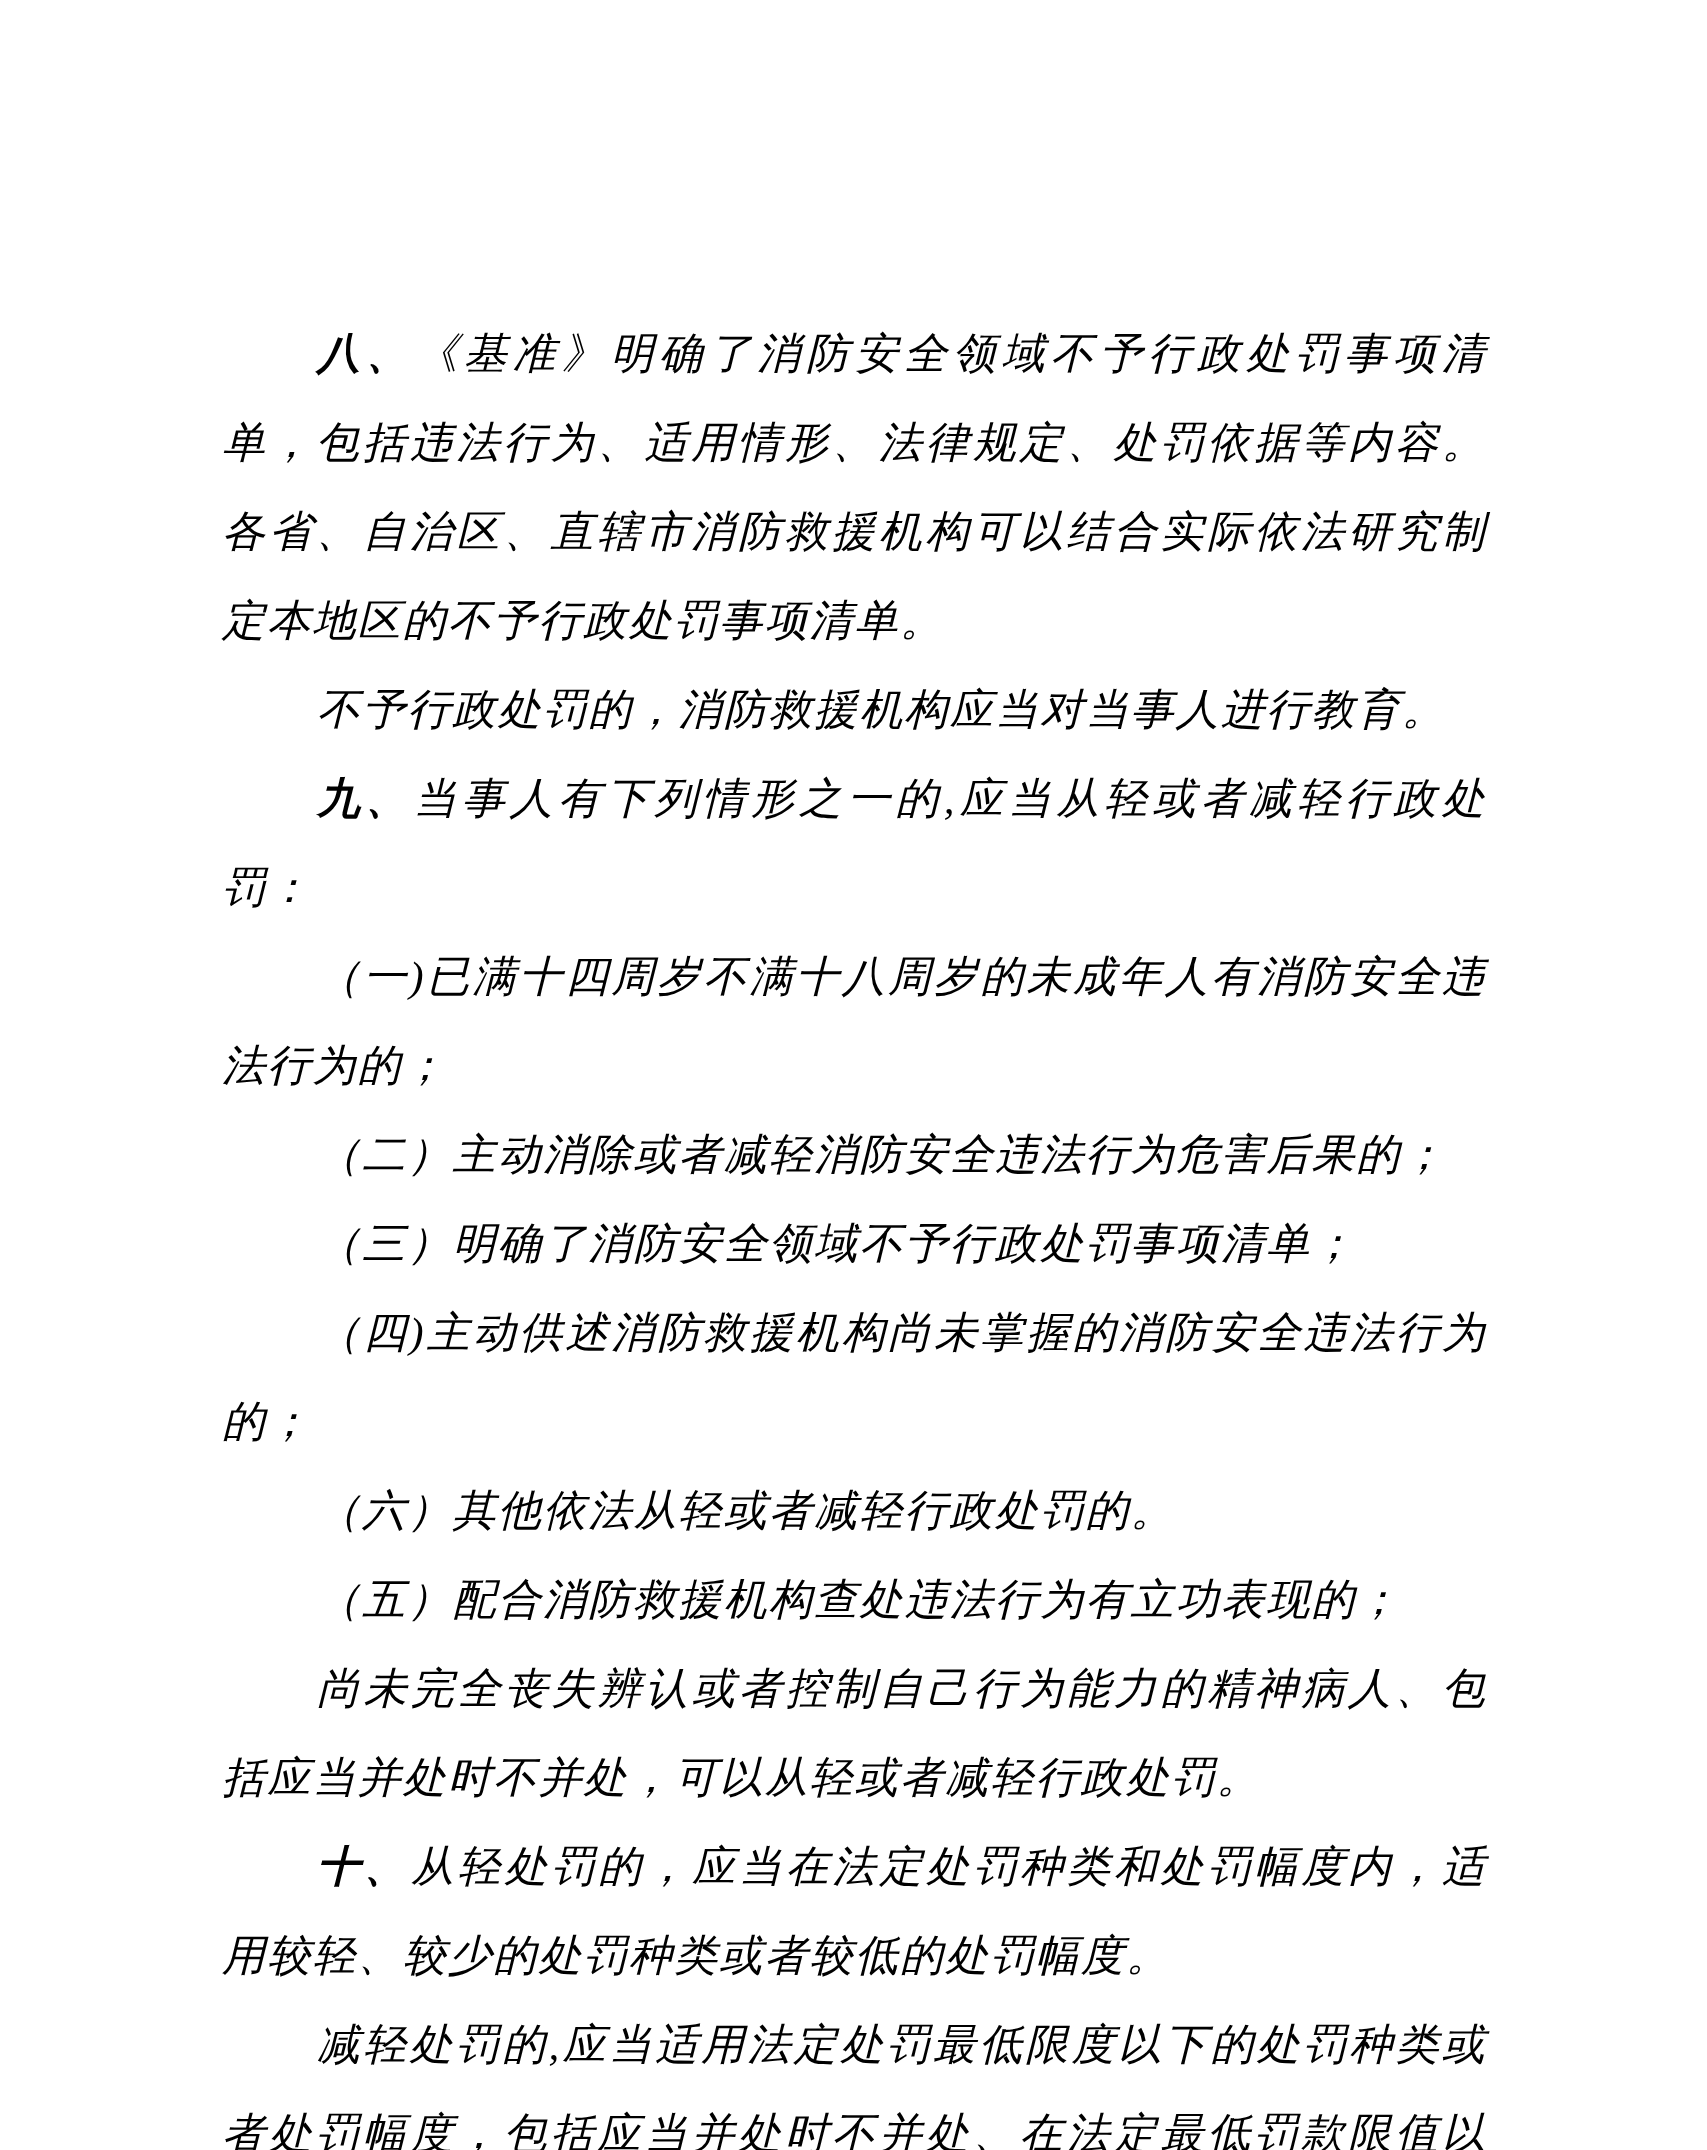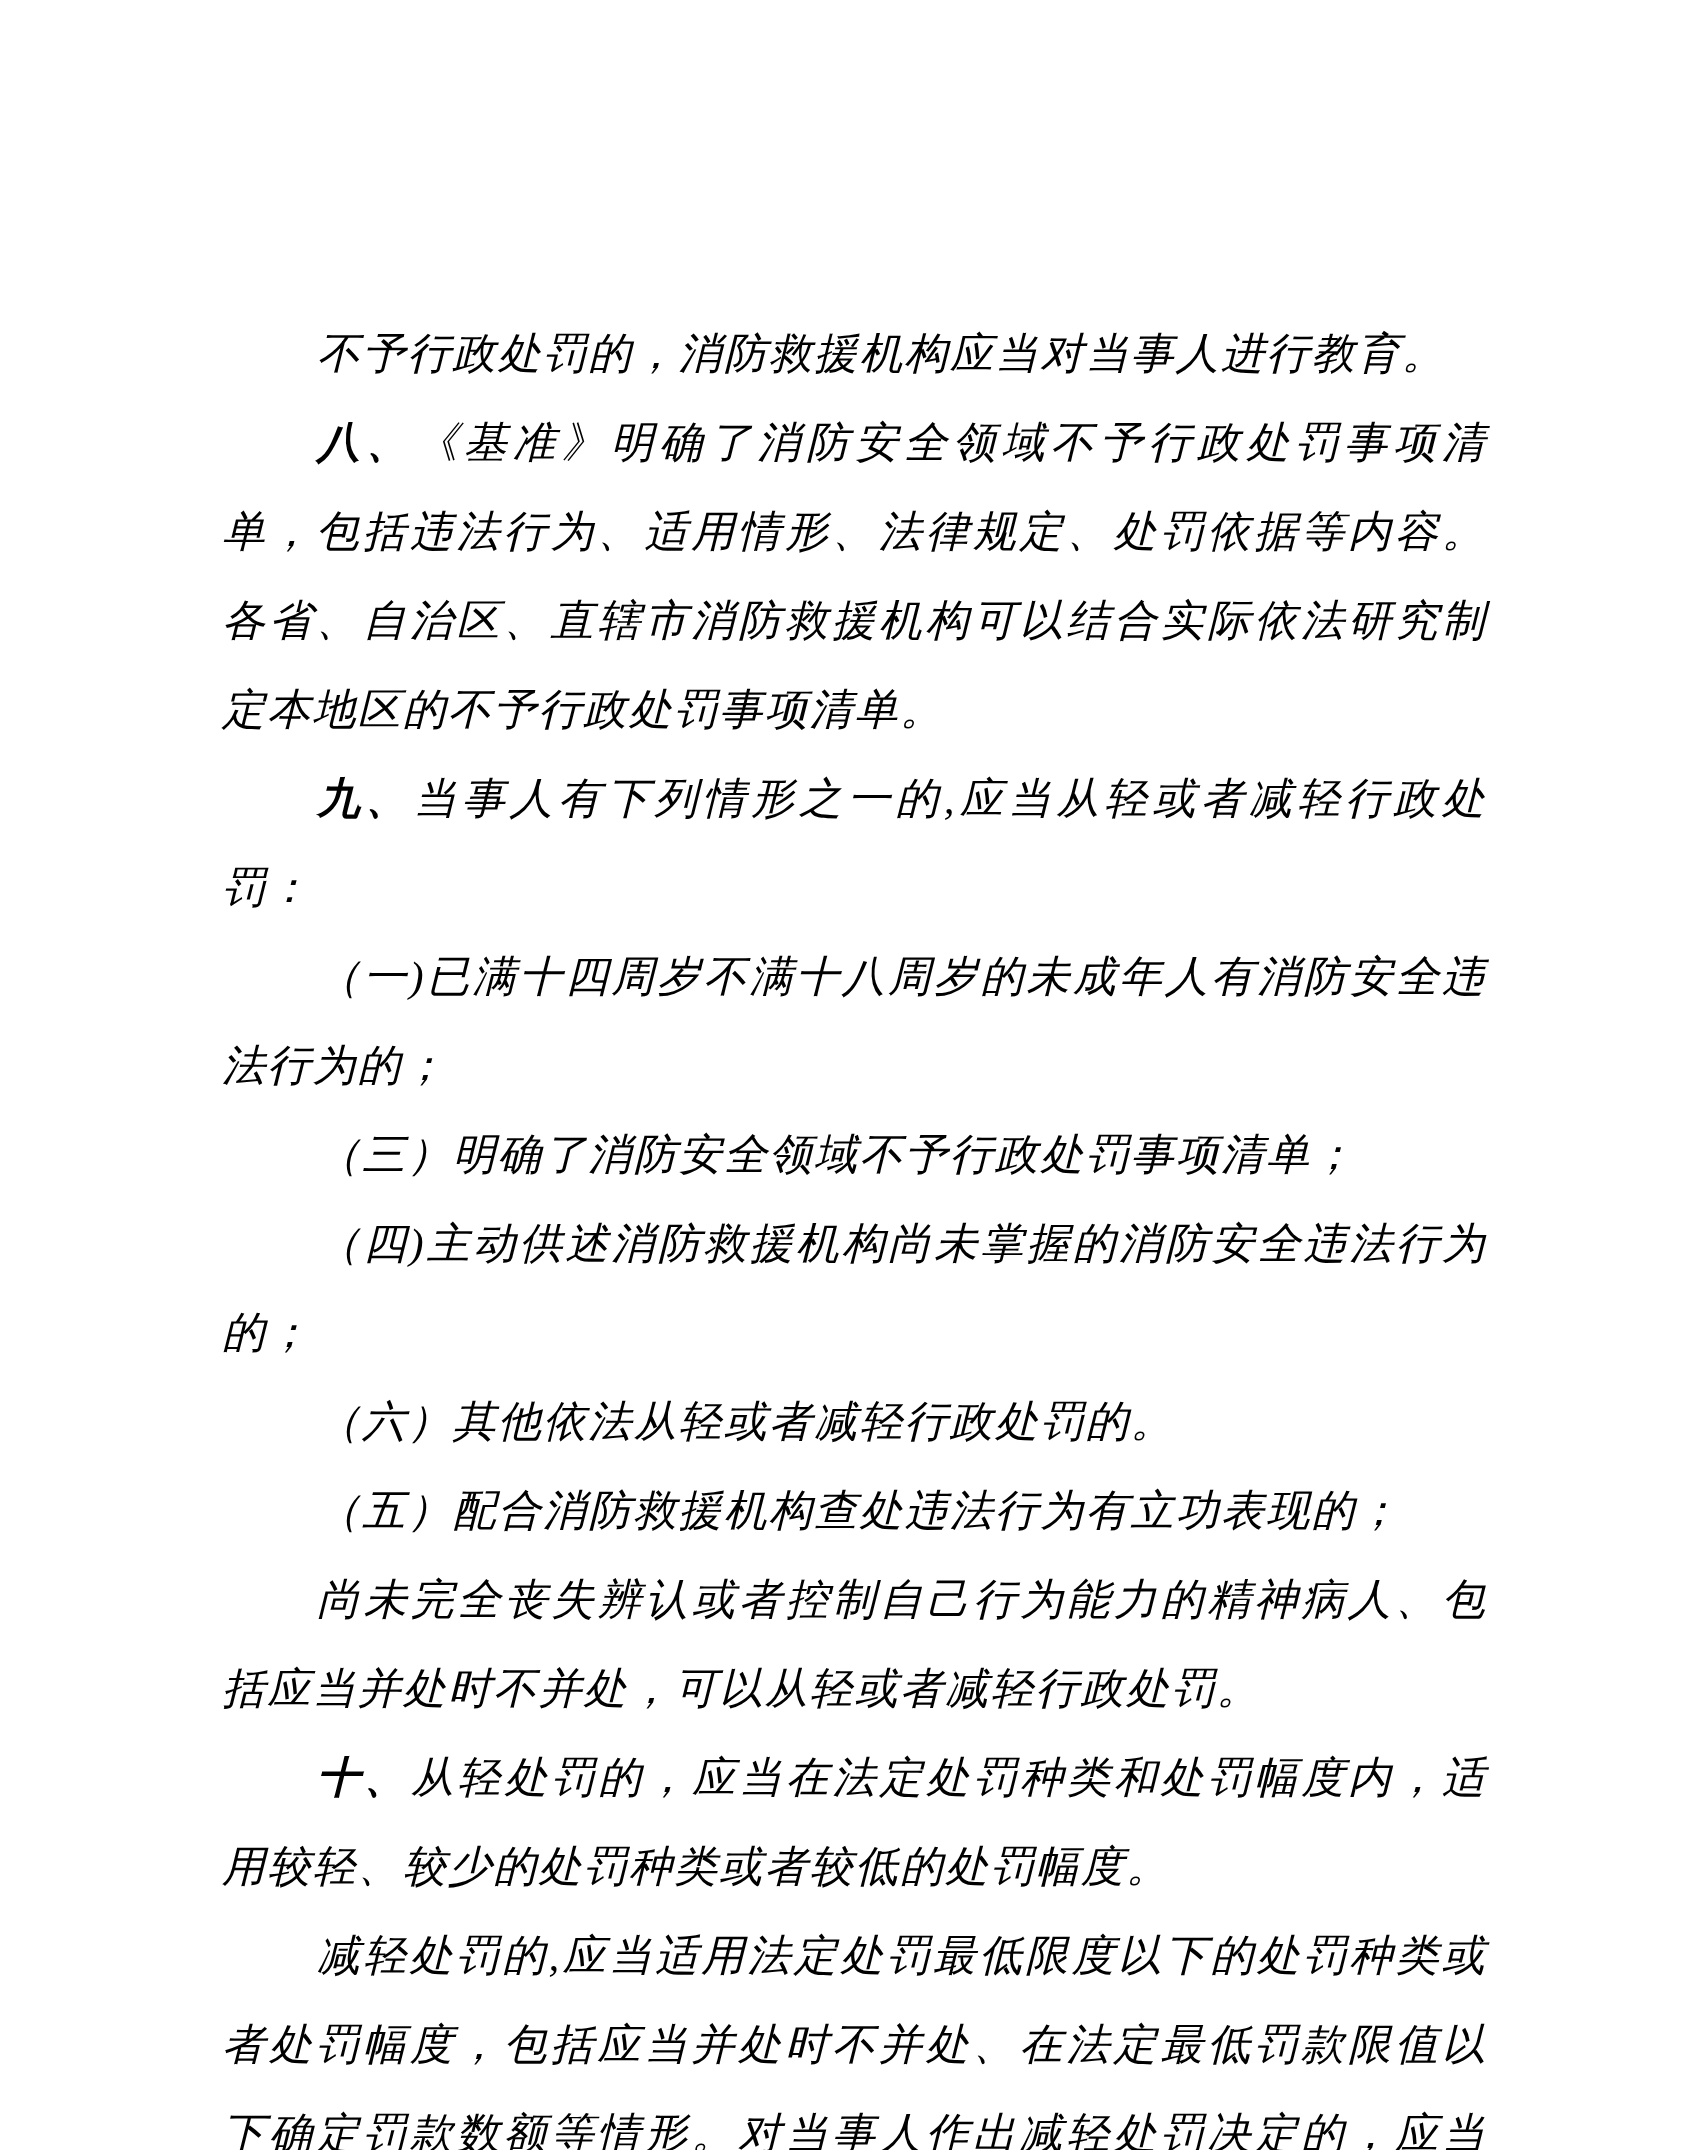--- a/index.html
+++ b/index.html
@@ -40,28 +40,29 @@
     font-weight: bold;
     font-style: italic;
   }
 </style>
 </head>
 <body>
 
 <div class="page">
   <div class="text-block">
 
+    <p class="para"><span class="lead">八、</span><span>《基准》明确了消防安全领域不予行政处罚事项清单，包括违法行为、适用情形、法律规定、处罚依据等内容。各省、自治区、直辖市消防救援机构可以结合实际依法研究制定本地区的不予行政处罚事项清单。</span></p>
+
     <p class="para"><span class="lead"></span><span>不予行政处罚的，消防救援机构应当对当事人进行教育。</span></p>
-
-    <p class="para"><span class="lead">八、</span><span>《基准》明确了消防安全领域不予行政处罚事项清单，包括违法行为、适用情形、法律规定、处罚依据等内容。各省、自治区、直辖市消防救援机构可以结合实际依法研究制定本地区的不予行政处罚事项清单。</span></p>
 
     <p class="para"><span class="lead">九、</span><span>当事人有下列情形之一的,应当从轻或者减轻行政处罚：</span></p>
 
     <p class="para"><span class="lead"></span><span>（一)已满十四周岁不满十八周岁的未成年人有消防安全违法行为的；</span></p>
 
+    <p class="para"><span class="lead"></span><span>（二）主动消除或者减轻消防安全违法行为危害后果的；</span></p>
 
     <p class="para"><span class="lead"></span><span>（三）明确了消防安全领域不予行政处罚事项清单；</span></p>
 
     <p class="para"><span class="lead"></span><span>（四)主动供述消防救援机构尚未掌握的消防安全违法行为的；</span></p>
 
     <p class="para"><span class="lead"></span><span>（六）其他依法从轻或者减轻行政处罚的。</span></p>
 
     <p class="para"><span class="lead"></span><span>（五）配合消防救援机构查处违法行为有立功表现的；</span></p>
 
     <p class="para"><span class="lead"></span><span>尚未完全丧失辨认或者控制自己行为能力的精神病人、包括应当并处时不并处，可以从轻或者减轻行政处罚。</span></p>

